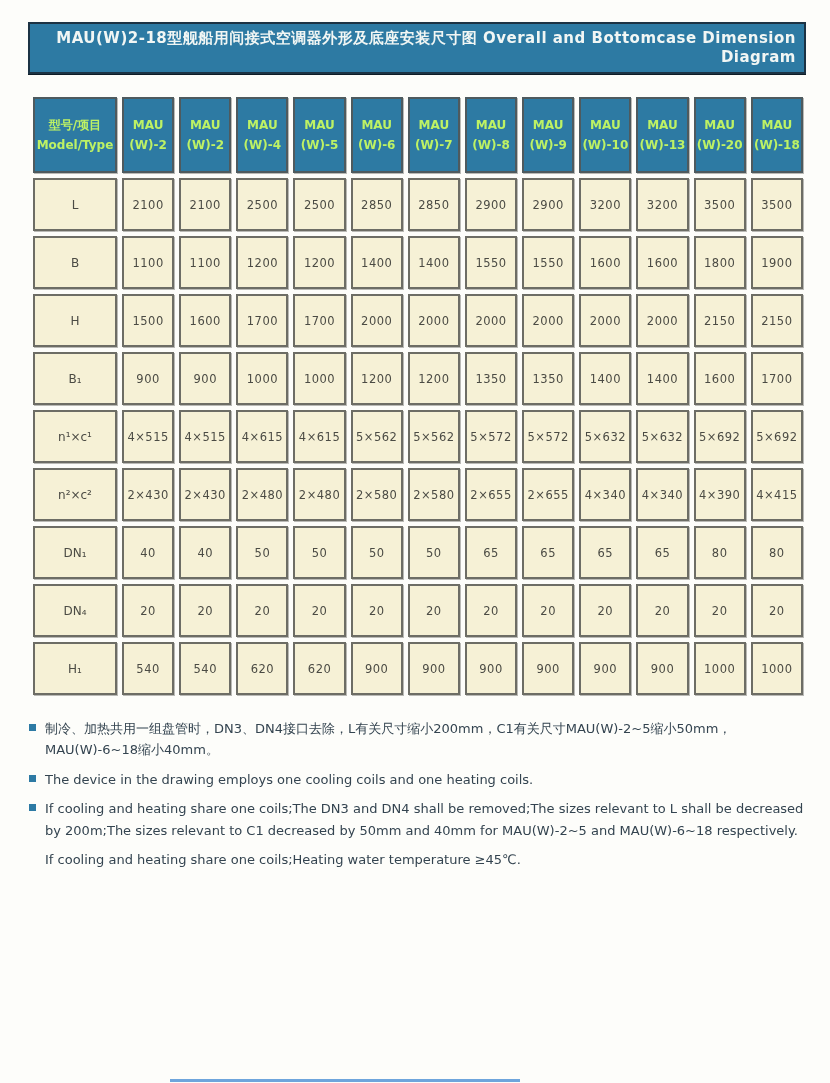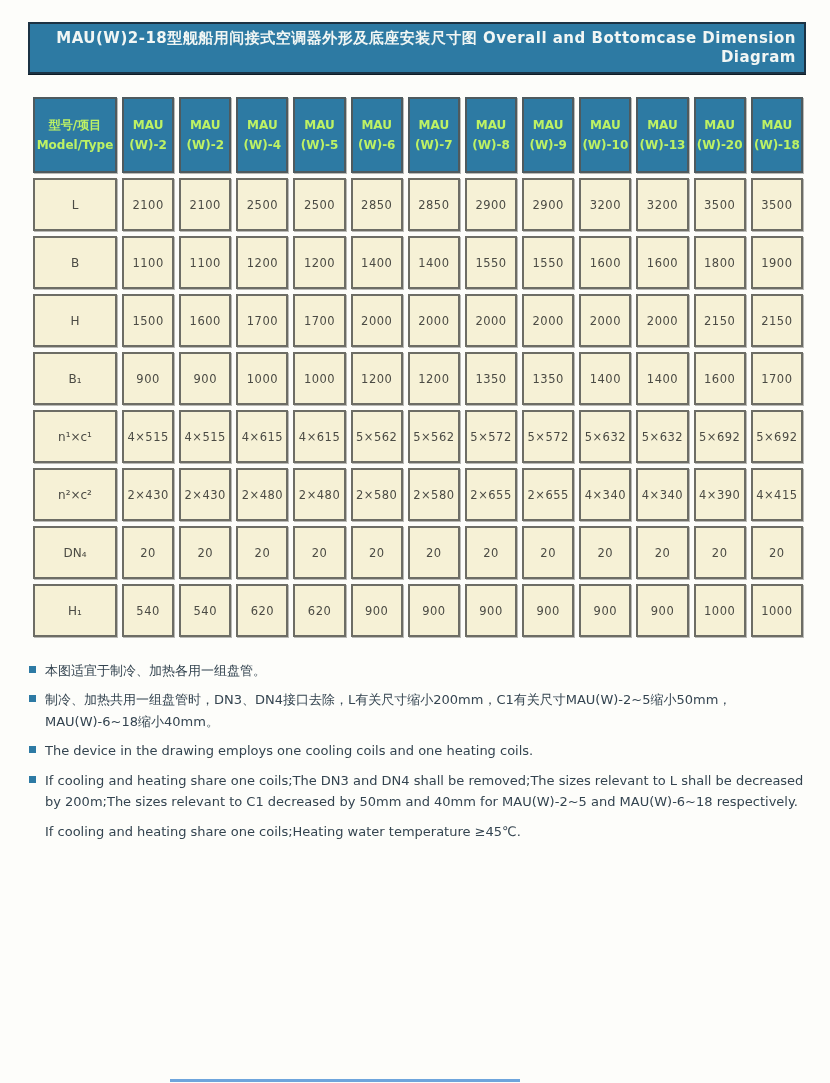--- a/index.html
+++ b/index.html
@@ -231,20 +231,35 @@
           <td>2×580</td>
           <td>2×580</td>
           <td>2×655</td>
           <td>2×655</td>
           <td>4×340</td>
           <td>4×340</td>
           <td>4×390</td>
           <td>4×415</td>
         </tr>
         <tr>
+          <th>DN₁</th>
+          <td>40</td>
+          <td>40</td>
+          <td>50</td>
+          <td>50</td>
+          <td>50</td>
+          <td>50</td>
+          <td>65</td>
+          <td>65</td>
+          <td>65</td>
+          <td>65</td>
+          <td>80</td>
+          <td>80</td>
+        </tr>
+        <tr>
           <th>DN₄</th>
           <td>20</td>
           <td>20</td>
           <td>20</td>
           <td>20</td>
           <td>20</td>
           <td>20</td>
           <td>20</td>
           <td>20</td>
           <td>20</td>
@@ -264,21 +279,20 @@
           <td>900</td>
           <td>900</td>
           <td>900</td>
           <td>1000</td>
           <td>1000</td>
         </tr>
       </tbody>
   </table>
 
   <ul class="notes" id="notes-list">
-      <li class="note-item"><span class="note-bullet"></span>本图适宜于制冷、加热各用一组盘管。</li>
       <li class="note-item"><span class="note-bullet"></span>制冷、加热共用一组盘管时，DN3、DN4接口去除，L有关尺寸缩小200mm，C1有关尺寸MAU(W)-2~5缩小50mm，MAU(W)-6~18缩小40mm。</li>
       <li class="note-item"><span class="note-bullet"></span>The device in the drawing employs one cooling coils and one heating coils.</li>
       <li class="note-item"><span class="note-bullet"></span>If cooling and heating share one coils;The DN3 and DN4 shall be removed;The sizes relevant to L shall be decreased by 200m;The sizes relevant to C1 decreased by 50mm and 40mm for MAU(W)-2~5 and MAU(W)-6~18 respectively.</li>
       <li class="note-item">If cooling and heating share one coils;Heating water temperature ≥45℃.</li>
     </ul>
 
 </div>
 
 <div class="bottom-line"></div>
 

